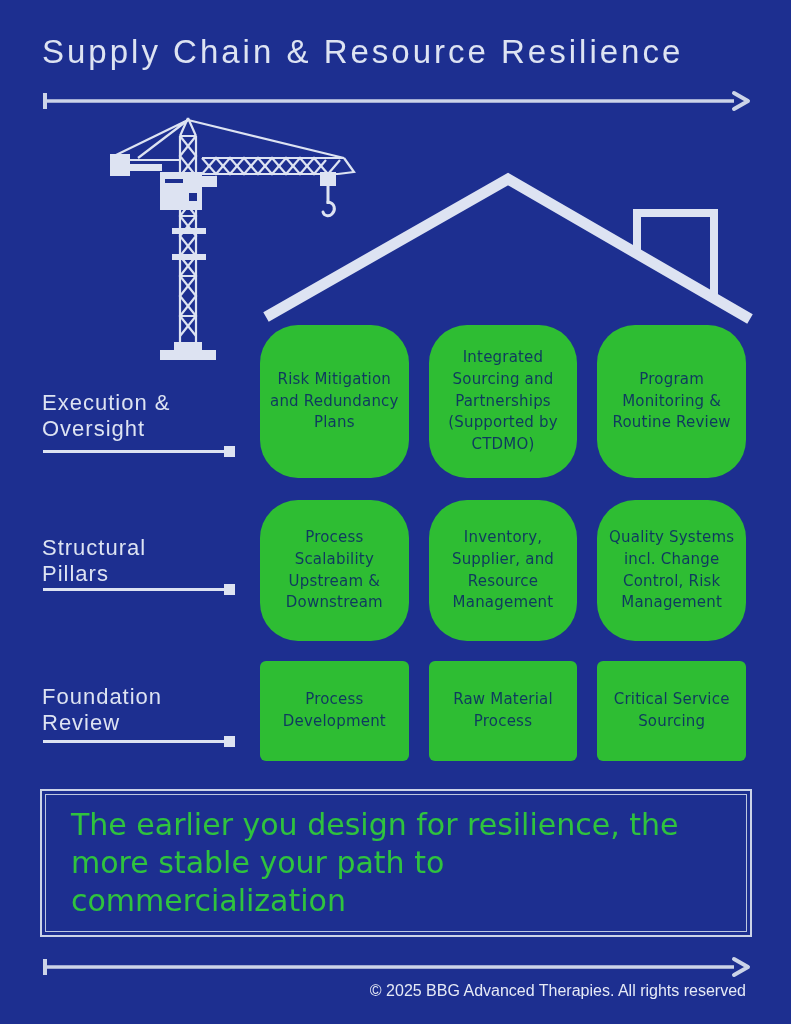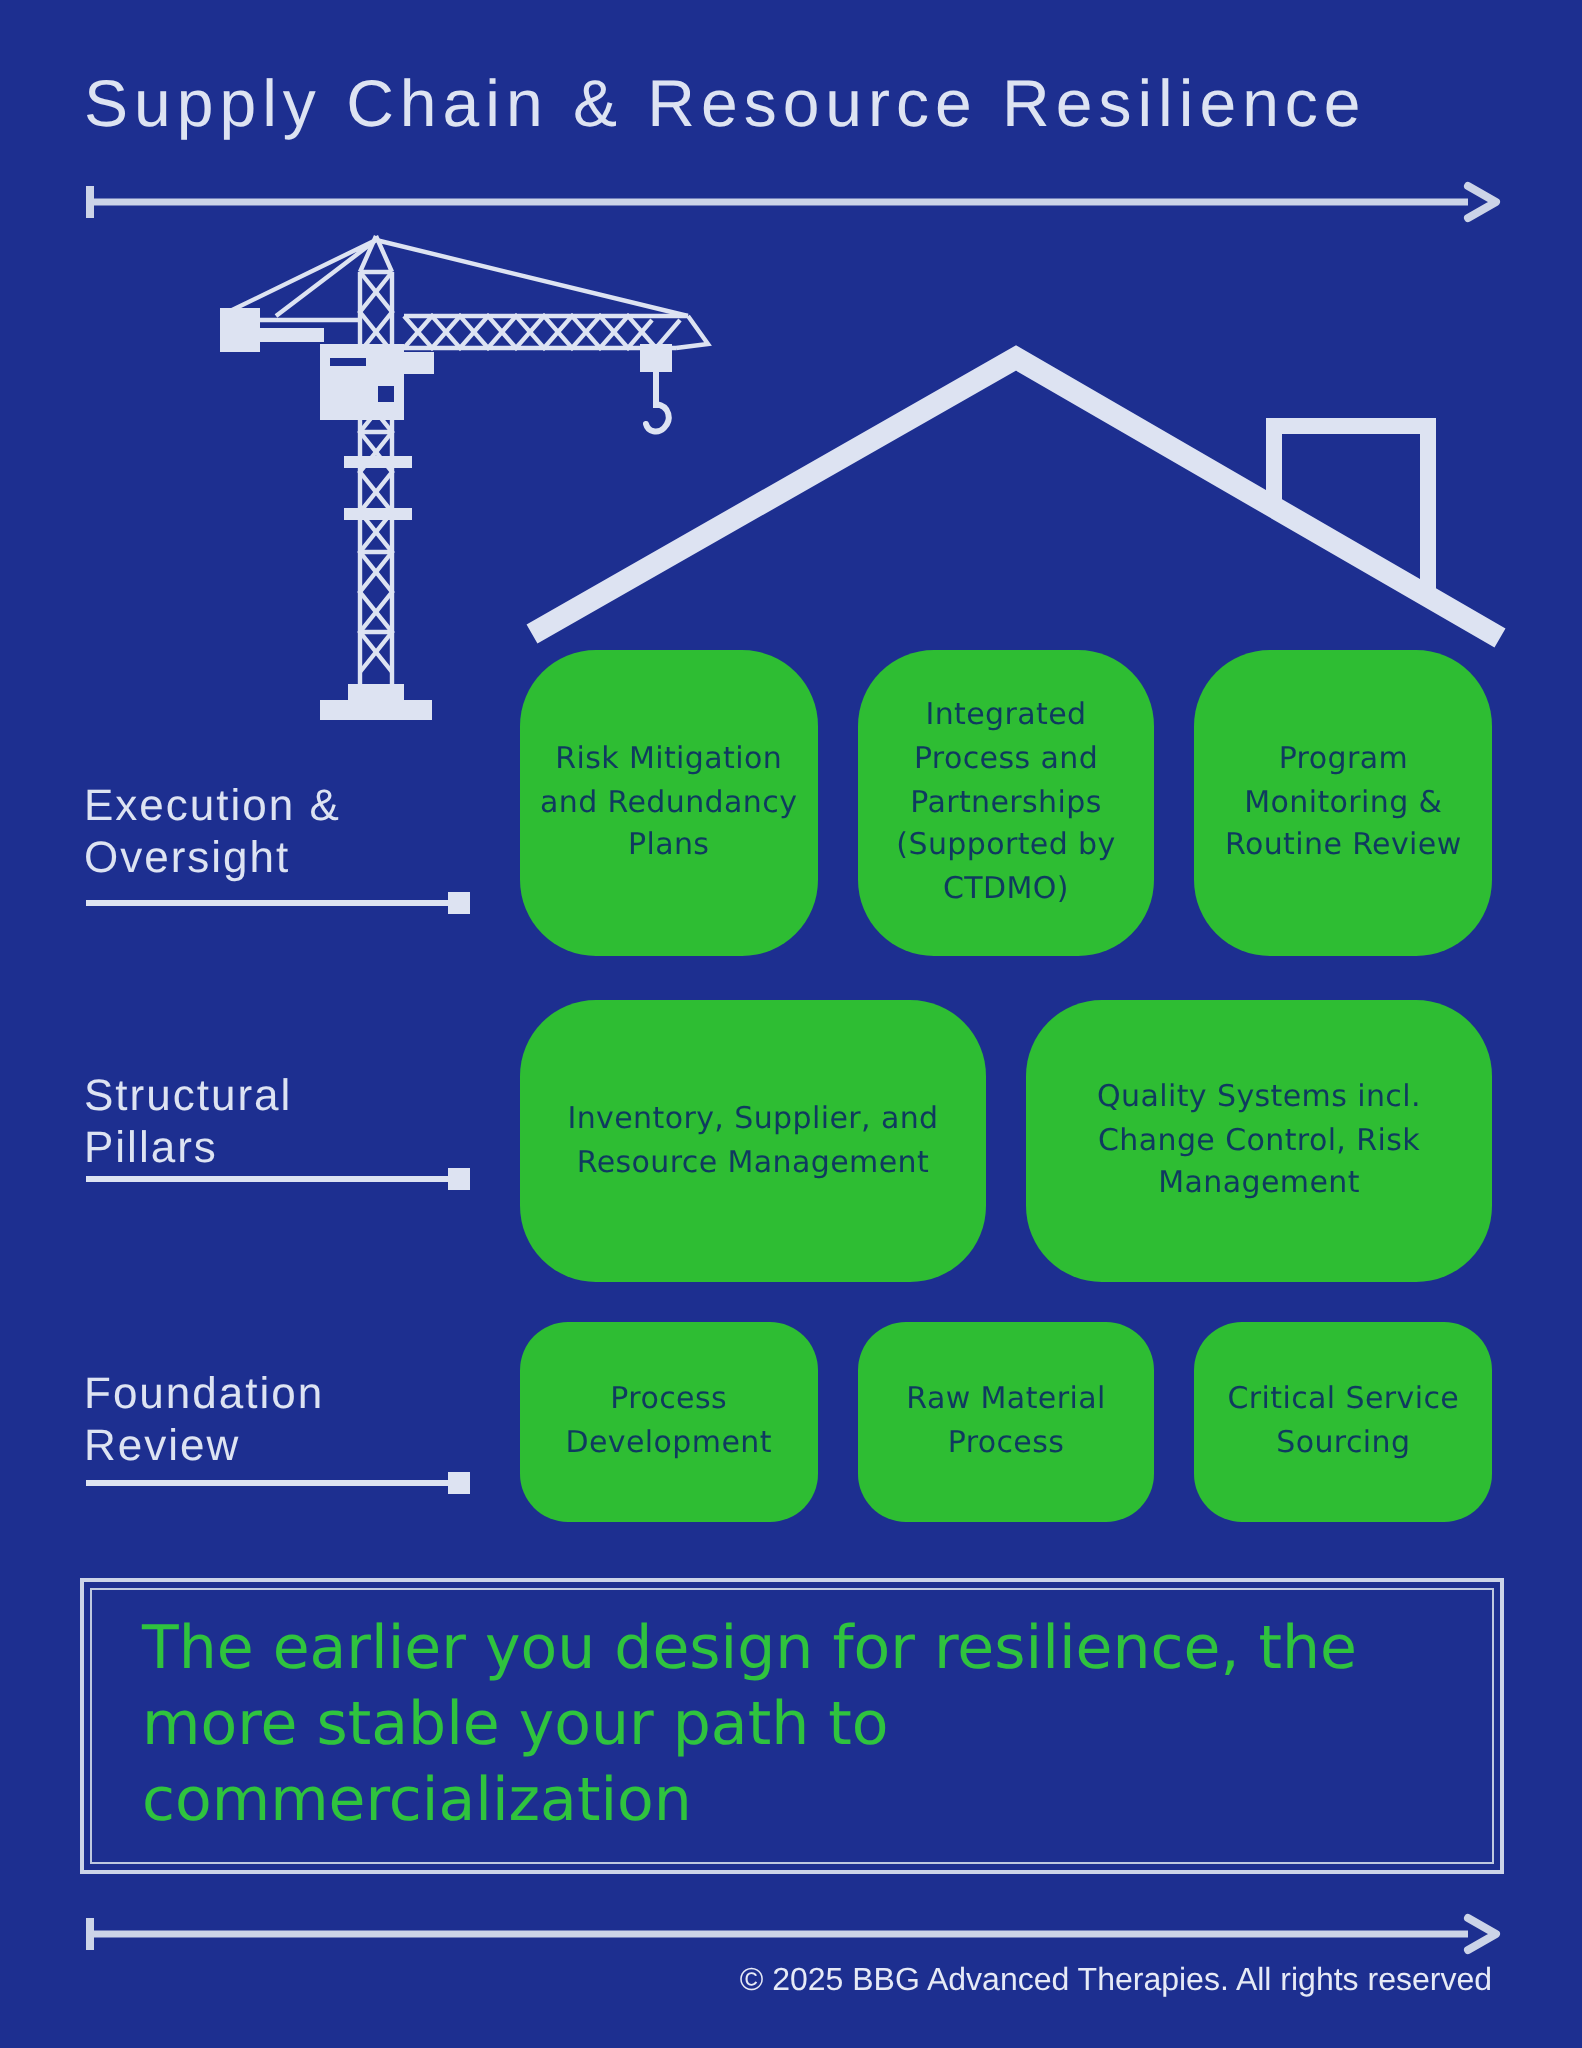--- a/index.html
+++ b/index.html
@@ -43,21 +43,21 @@
   .grid{position:absolute;left:260px;top:325px;width:486px;height:436px;}
   .grid-row{position:absolute;left:0;width:486px;display:flex;gap:20px;}
   .grid-row.g1{top:0;height:153px;}
   .grid-row.g2{top:175px;height:141px;}
   .grid-row.g3{top:336px;height:100px;}
   .pillar-box{
     flex:1;background:var(--box_green);border-radius:38px;
     display:flex;align-items:center;justify-content:center;
     padding:6px 8px;box-sizing:border-box;
   }
-  .grid-row.g3 .pillar-box{border-radius:24px;align-items:center;}
+  .grid-row.g3 .pillar-box{border-radius:6px;align-items:center;}
   .pillar-box span{
     color:var(--box_text);font-family:"DejaVu Sans",sans-serif;
     font-size:15px;line-height:1.45;text-align:center;letter-spacing:0.2px;
   }
   .message-box{
     position:absolute;left:40px;top:789px;width:712px;height:148px;
     border:2px solid #ccd4e8;box-sizing:border-box;
   }
   .message-inner{
     position:absolute;inset:3px;border:1.5px solid #bec8e0;
@@ -148,27 +148,30 @@
   <div class="row-rule r3">
     <div class="rule-square"></div>
   </div>
 
   <div class="grid">
     <div class="grid-row g1">
       <div class="pillar-box">
         <span>Risk Mitigation and Redundancy Plans</span>
       </div>
       <div class="pillar-box">
-        <span>Integrated Process and Partnerships (Supported by CTDMO)</span>
+        <span>Integrated Sourcing and Partnerships (Supported by CTDMO)</span>
       </div>
       <div class="pillar-box">
         <span>Program Monitoring &amp; Routine Review</span>
       </div>
     </div>
     <div class="grid-row g2">
+      <div class="pillar-box">
+        <span>Process Scalability Upstream &amp; Downstream</span>
+      </div>
       <div class="pillar-box">
         <span>Inventory, Supplier, and Resource Management</span>
       </div>
       <div class="pillar-box">
         <span>Quality Systems incl. Change Control, Risk Management</span>
       </div>
     </div>
     <div class="grid-row g3">
       <div class="pillar-box">
         <span>Process Development</span>

